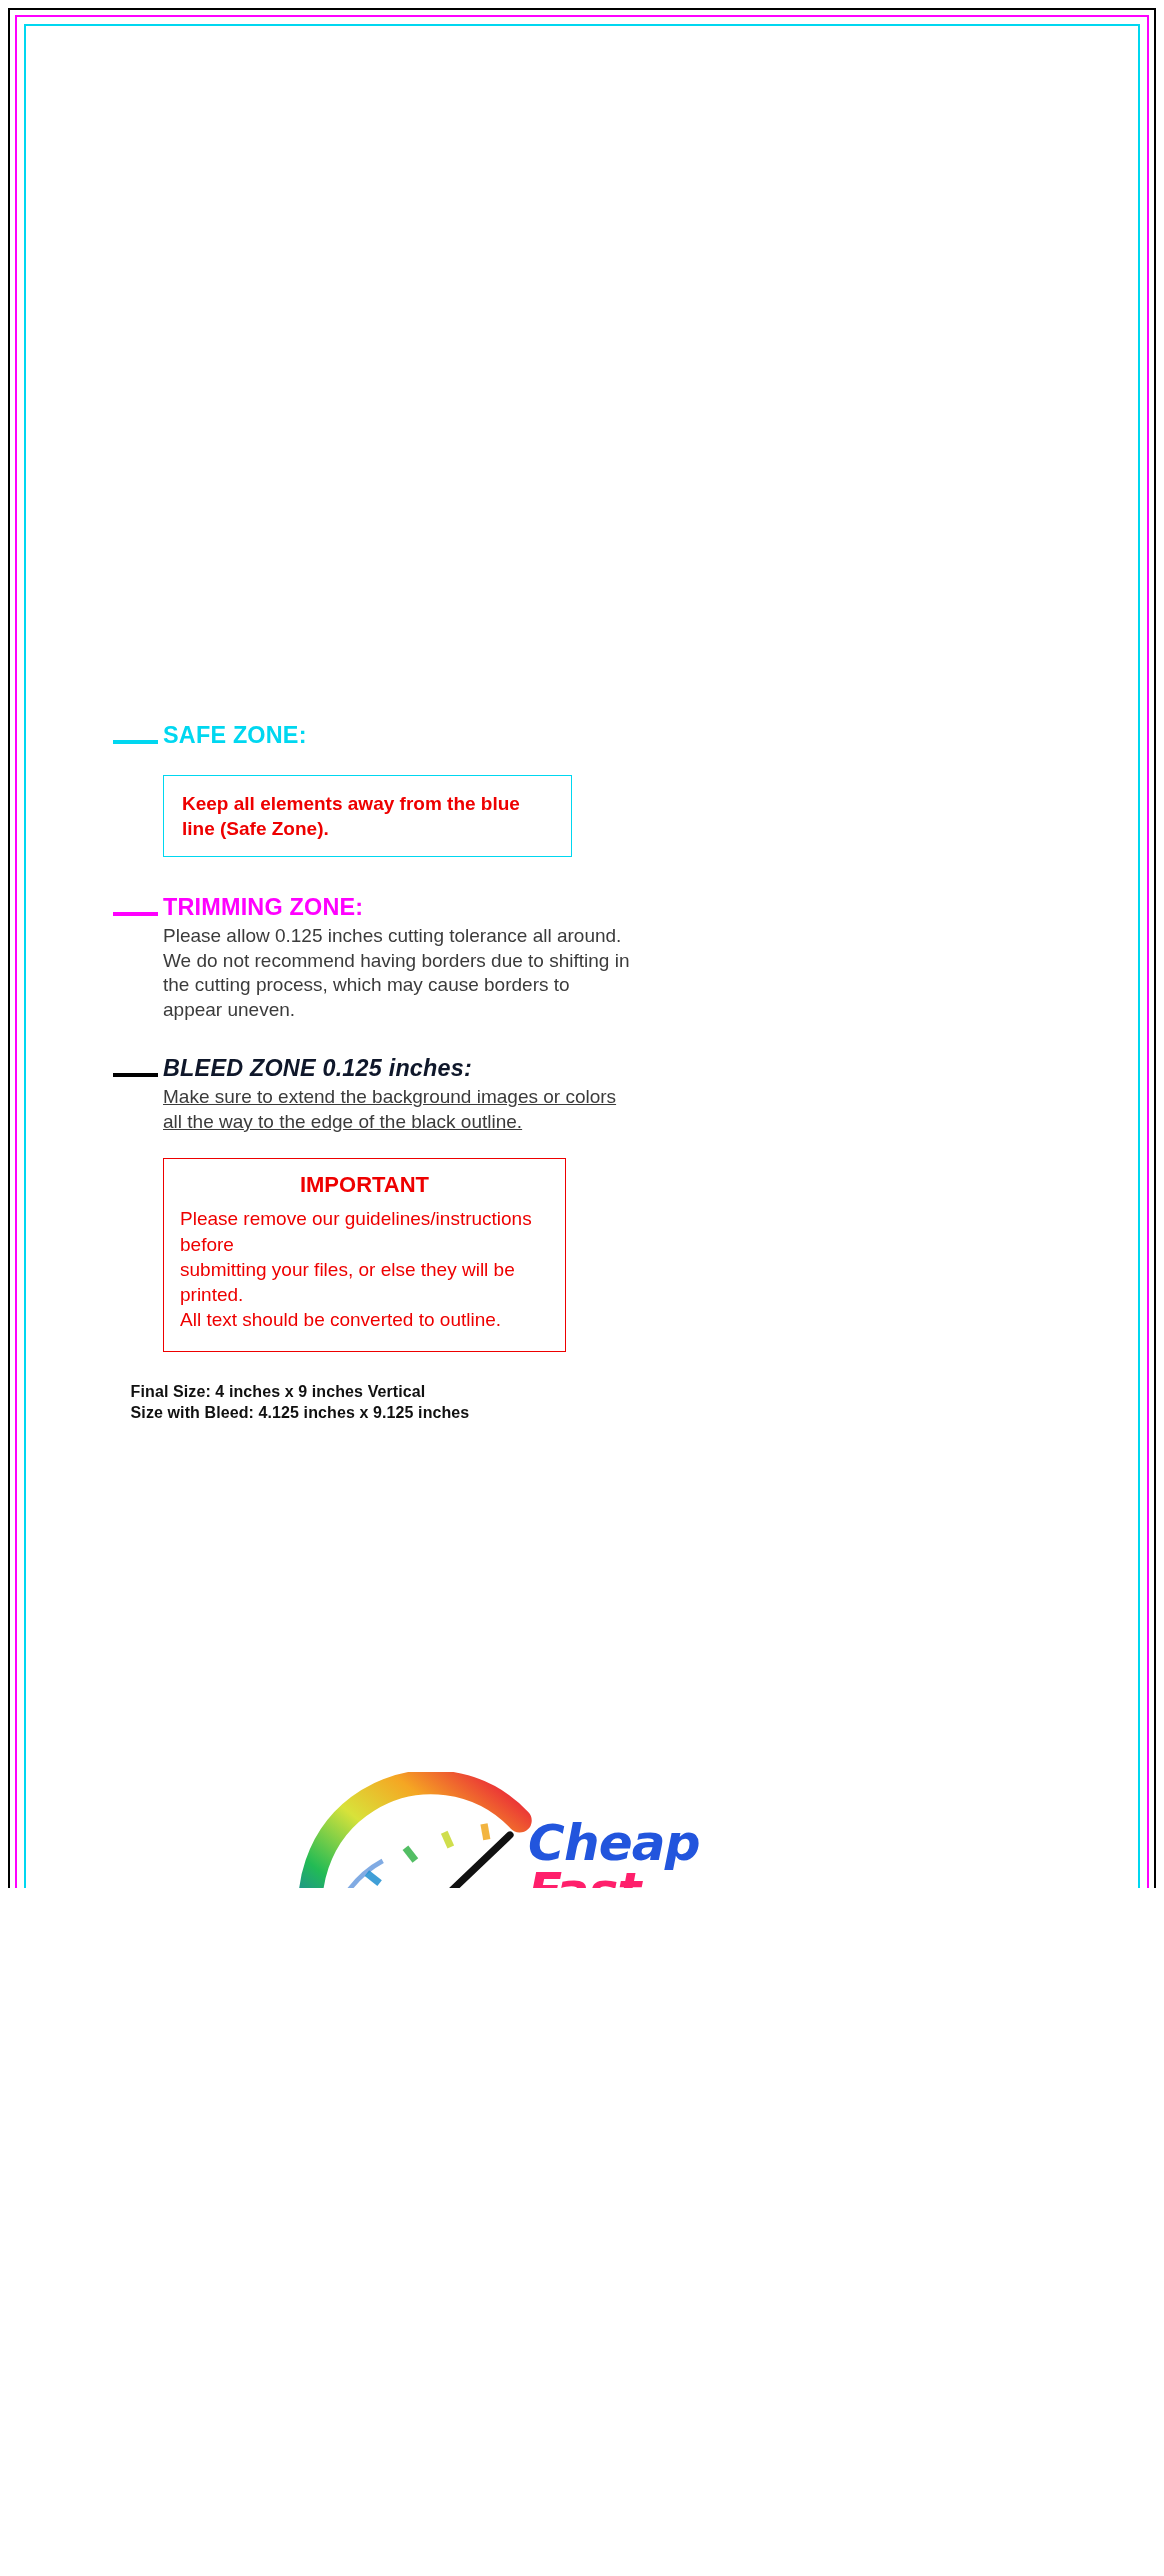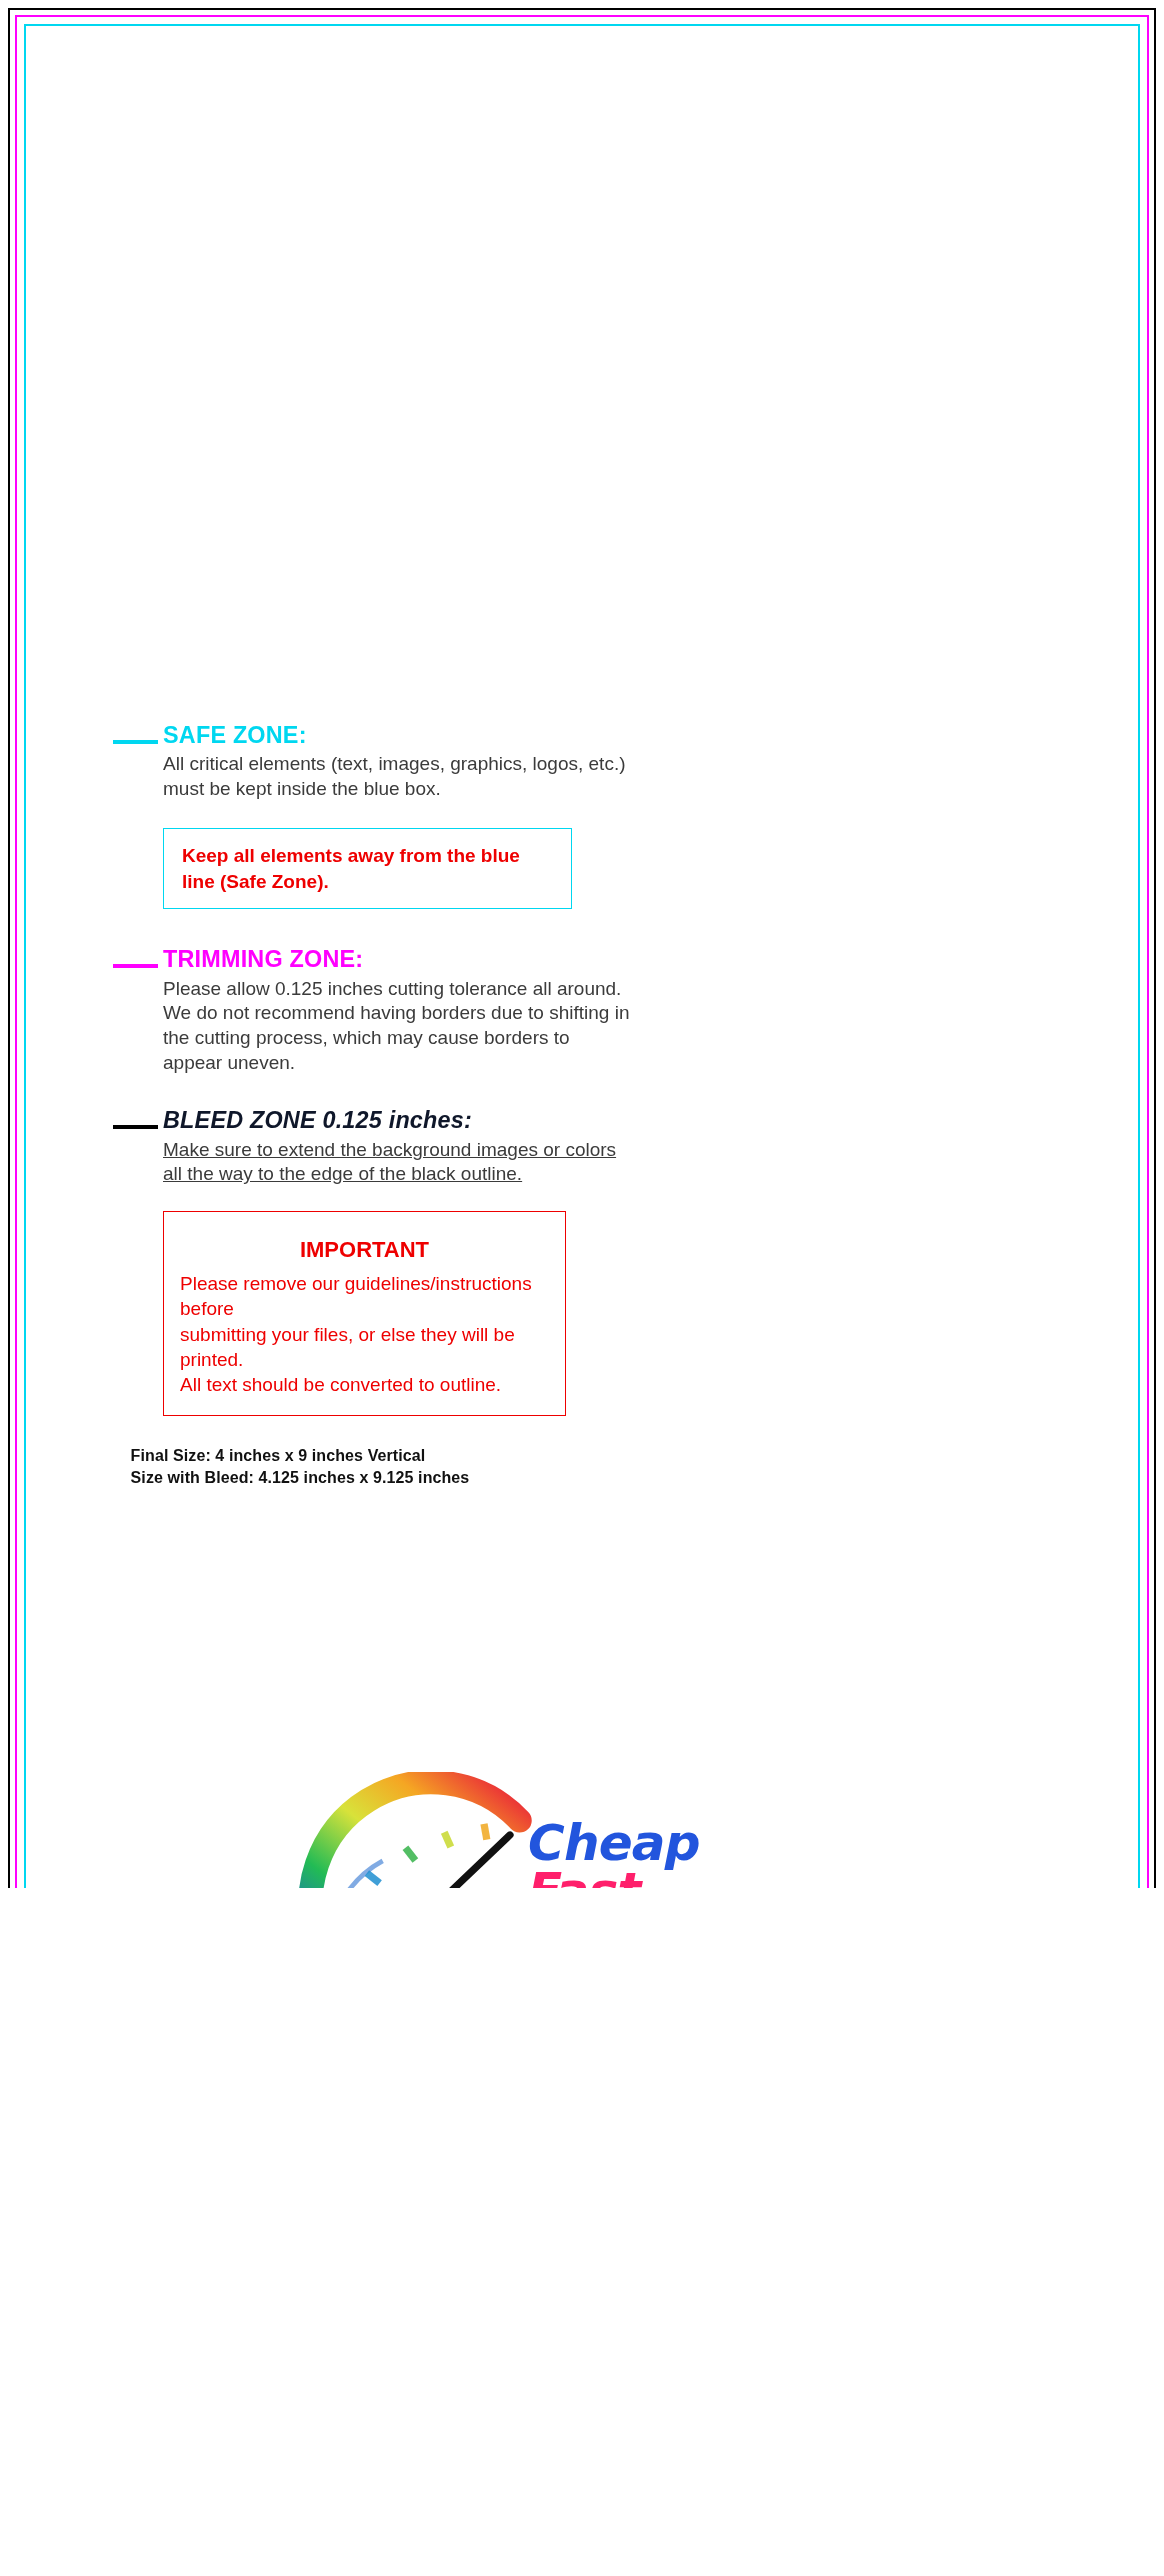--- a/index.html
+++ b/index.html
@@ -103,21 +103,21 @@
     margin: 0;
     color: #ee0000;
     font-size: 19px;
     font-weight: bold;
     line-height: 1.34;
   }
 
   .callout-red {
     margin: 24px 16px 0 0;
     border: 1.6px solid #ee0000;
-    padding: 25px 16px 18px 16px;
+    padding: 13px 16px 18px 16px;
     width: 369px;
   }
   .callout-red .imp-title {
     margin: 0 0 8px 0;
     text-align: center;
     color: #ee0000;
     font-size: 22px;
     font-weight: bold;
   }
   .callout-red p.imp-body {
@@ -201,22 +201,20 @@
   <div class="bleed-zone"></div>
   <div class="trim-zone"></div>
   <div class="safe-zone"></div>
 
   <div class="content">
 
     <div class="section sec-safe">
       <div class="rule cyan"></div>
       <div class="sec-body">
         <h2 class="heading cyan">SAFE ZONE:</h2>
-        <p class="body-text" style="white-space: pre-line;">All critical elements (text, images, graphics, logos, etc.)
-must be kept inside the blue box.</p>
         <div class="callout-cyan">
           <p>Keep all elements away from the blue line (Safe Zone).</p>
         </div>
       </div>
     </div>
 
     <div class="section sec-trim">
       <div class="rule magenta"></div>
       <div class="sec-body">
         <h2 class="heading magenta">TRIMMING ZONE:</h2>

